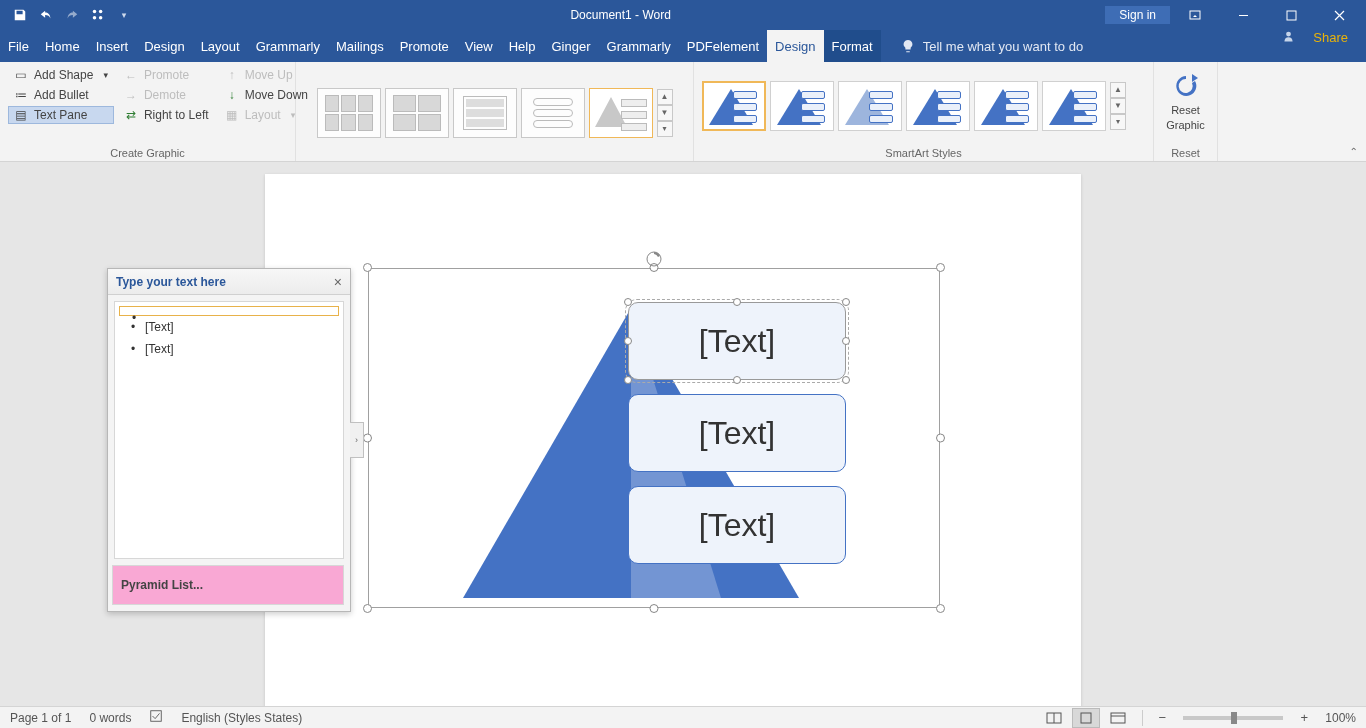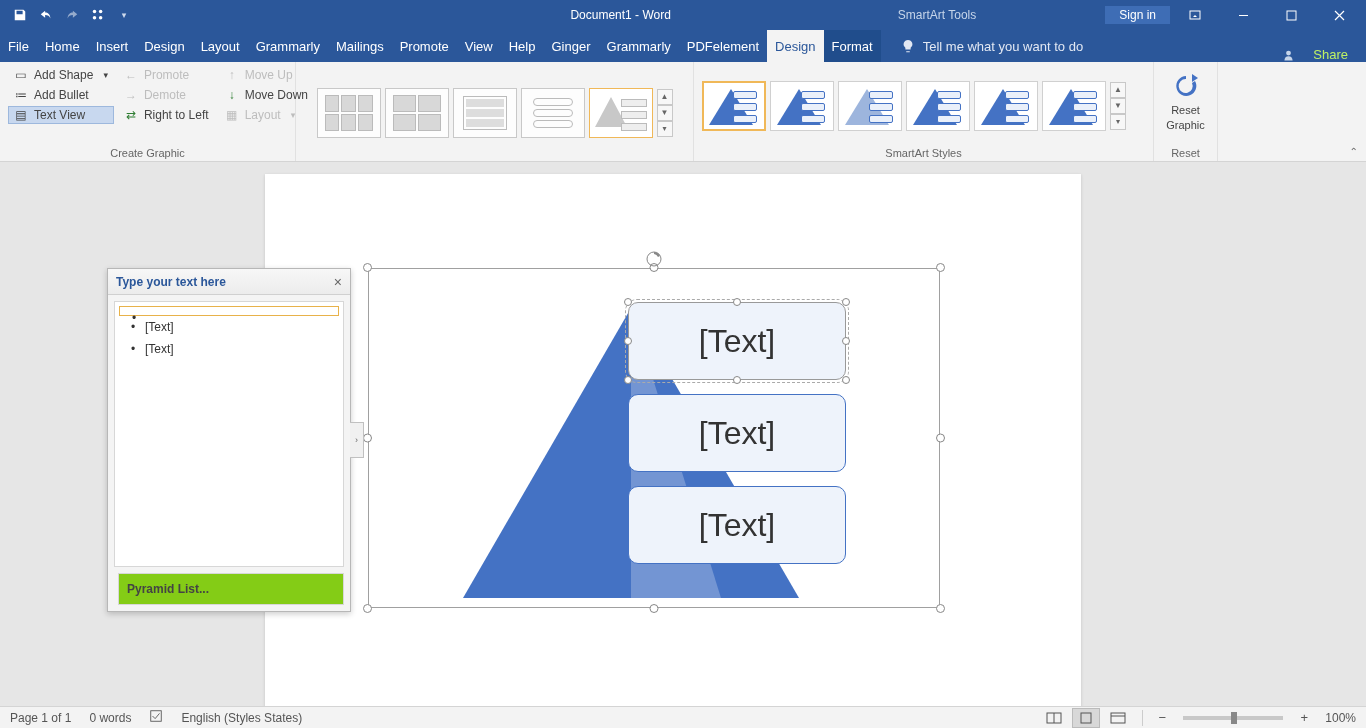--- a/index.html
+++ b/index.html
@@ -15,21 +15,21 @@
 .tool-context { background: #2b579a; height: 30px; position: absolute; top: 0; left: 870px; width: 134px; text-align: center; line-height: 30px; font-size: 12px; color: #c6d5ea; }
 .signin-btn { background: #3e6db5; padding: 2px 14px; font-size: 12px; cursor: pointer; }
 .win-btn { width: 46px; height: 30px; display: flex; align-items: center; justify-content: center; cursor: pointer; }
 
 
 .tabs { height: 32px; background: #2b579a; display: flex; align-items: stretch; color: #fff; font-size: 13px; }
 .tab { padding: 0 8px; display: flex; align-items: center; cursor: pointer; }
 .tab.active { background: #f3f3f3; color: #2b579a; }
 .tab.context { background: #204d8c; }
 .tell-me { display: flex; align-items: center; gap: 8px; padding-left: 20px; cursor: text; color: #e2e8f3; }
-.share { margin-left: auto; padding-right: 18px; display: flex; align-items: flex-end; gap: 18px; color: #bef264; cursor: pointer; }
+.share { margin-left: auto; padding-right: 18px; display: flex; align-items: flex-start; gap: 18px; color: #eab308; cursor: pointer; }
 
 
 .ribbon { height: 100px; background: #f3f3f3; border-bottom: 1px solid #d4d4d4; display: flex; position: relative; }
 .group { border-right: 1px solid #e1e1e1; padding: 4px 8px 2px 8px; display: flex; flex-direction: column; justify-content: space-between; }
 .group-label { font-size: 11px; color: #666; text-align: center; padding-top: 2px; }
 .group-body { display: flex; gap: 4px; align-items: flex-start; flex: 1; }
 
 .cg-col { display: flex; flex-direction: column; gap: 2px; font-size: 12px; color: #444; }
 .cg-item { display: flex; align-items: center; gap: 6px; padding: 2px 6px; cursor: pointer; white-space: nowrap; }
 .cg-item.disabled { color: #bdbdbd; }
@@ -74,21 +74,21 @@
 
 .textpane { position: absolute; left: 107px; top: 268px; width: 244px; height: 344px; background: #f4f4f4; border: 1px solid #b7b7b7; box-shadow: 0 2px 6px rgba(0,0,0,0.2); display: flex; flex-direction: column; }
 .tp-head { height: 26px; background: linear-gradient(#f7f7f7,#ececec); border-bottom: 1px solid #d0d0d0; display: flex; align-items: center; justify-content: space-between; padding: 0 8px; font-size: 12px; color: #2b579a; font-weight: 600; }
 .tp-close { cursor: pointer; color: #666; font-size: 14px; font-weight: normal; }
 .tp-body { flex: 1; padding: 6px; }
 .tp-list { background: #fff; border: 1px solid #d7d7d7; height: 100%; padding: 4px 0; }
 .tp-item { font-size: 12px; padding: 4px 10px 4px 30px; position: relative; color: #333; cursor: text; }
 .tp-item::before { content: '•'; position: absolute; left: 16px; }
 .tp-item.selected { background: #fff; border: 1px solid #e8b24a; margin: 0 4px; padding-left: 26px; }
 .tp-item.selected::before { left: 12px; }
-.tp-foot { height: 32px; border-top: 1px solid #d0d0d0; padding: 0 8px; display: flex; align-items: center; font-size: 12px; font-weight: 600; color: #444; background: #84cc16; margin: 0 6px 6px 10px; border: 1px solid #d7d7d7; }
+.tp-foot { height: 40px; border-top: 1px solid #d0d0d0; padding: 0 8px; display: flex; align-items: center; font-size: 12px; font-weight: 600; color: #444; background: #f9a8d4; margin: 0 6px 6px 4px; border: 1px solid #d7d7d7; }
 .tp-tab { position: absolute; right: -14px; top: 50%; transform: translateY(-50%); width: 14px; height: 36px; background: #f0f0f0; border: 1px solid #c0c0c0; border-left: none; display: flex; align-items: center; justify-content: center; font-size: 9px; color: #666; cursor: pointer; }
 
 
 .statusbar { position: absolute; bottom: 0; left: 0; right: 0; height: 22px; background: #f3f3f3; border-top: 1px solid #d4d4d4; display: flex; align-items: center; font-size: 12px; color: #555; padding: 0 10px; gap: 18px; }
 .sb-right { margin-left: auto; display: flex; align-items: center; gap: 4px; }
 .view-btn { width: 28px; height: 20px; display: flex; align-items: center; justify-content: center; cursor: pointer; border: 1px solid transparent; }
 .view-btn.active { background: #d8d8d8; border-color: #bbb; }
 .zoom-slider { width: 100px; height: 4px; background: #c8c8c8; position: relative; margin: 0 8px; }
 .zoom-thumb { position: absolute; left: 48px; top: -4px; width: 6px; height: 12px; background: #888; }
 .zoom-btn { width: 18px; height: 18px; display: flex; align-items: center; justify-content: center; cursor: pointer; font-size: 13px; color: #555; }
@@ -132,21 +132,20 @@
           <circle cx="11" cy="11" r="2"></circle>
         </svg>
       </div>
     <div class="qat-btn" style="font-size:9px;color:#cdd9ec">▾</div>
   </div>
   <div class="title-center">
     <span>Document1</span>
     <span> - </span>
     <span>Word</span>
   </div>
-  <div class="tool-context">SmartArt Tools</div>
   <div class="title-right">
     <div class="signin-btn">Sign in</div>
     <div class="win-btn">
         <svg width="12" height="12" viewBox="0 0 12 12" fill="#fff">
           <rect x="1" y="2" width="10" height="8" fill="none" stroke="#fff"></rect>
           <path d="M4 8l2-2 2 2"></path>
         </svg>
       </div>
     <div class="win-btn">
         <svg width="11" height="11" viewBox="0 0 11 11" fill="#fff">
@@ -206,21 +205,21 @@
             <span class="cg-icon">▭</span>
             <span>Add Shape</span>
             <span style="font-size:9px;margin-left:4px">▾</span>
           </div>
         <div class="cg-item">
             <span class="cg-icon">≔</span>
             <span>Add Bullet</span>
           </div>
         <div class="cg-item toggled">
             <span class="cg-icon">▤</span>
-            <span>Text View</span>
+            <span>Text Pane</span>
           </div>
       </div>
       <div class="cg-col">
         <div class="cg-item disabled">
             <span class="cg-icon">←</span>
             <span>Promote</span>
           </div>
         <div class="cg-item disabled">
             <span class="cg-icon">→</span>
             <span>Demote</span>

